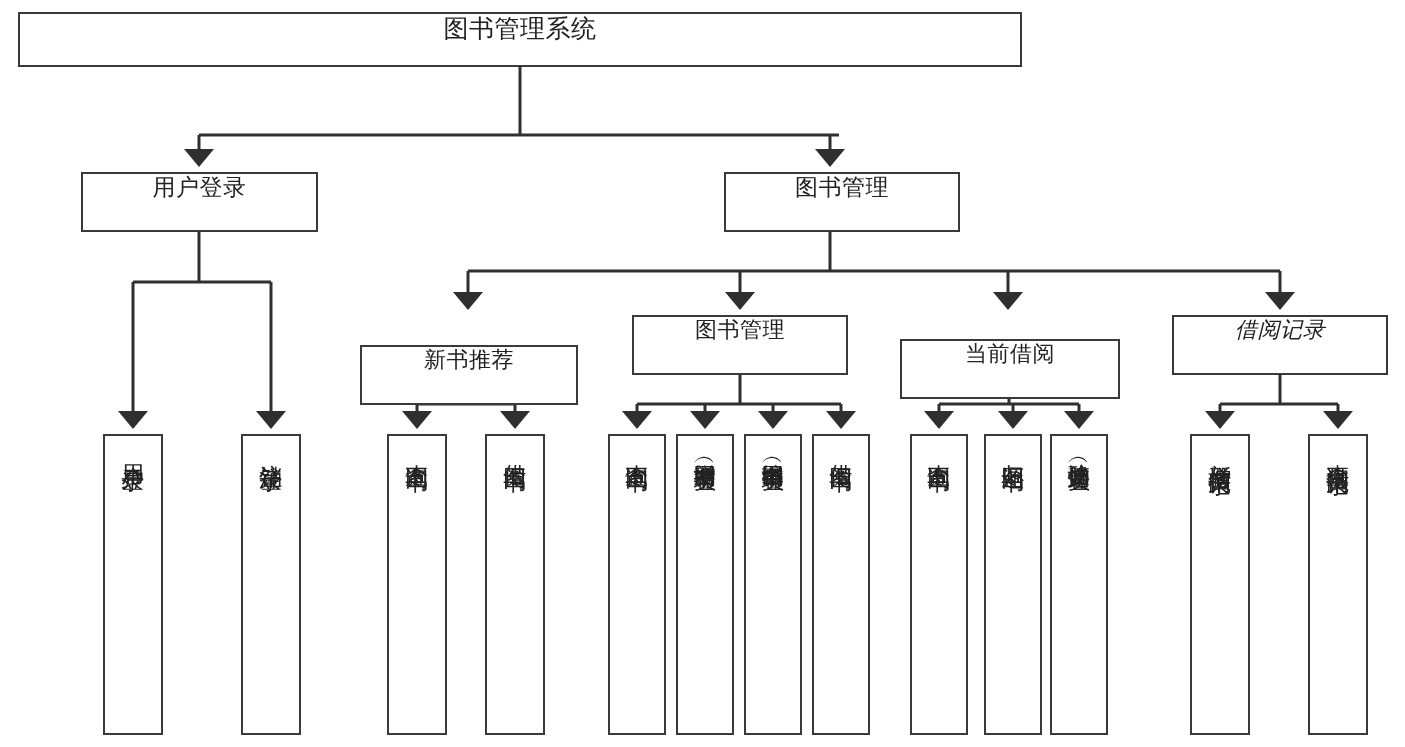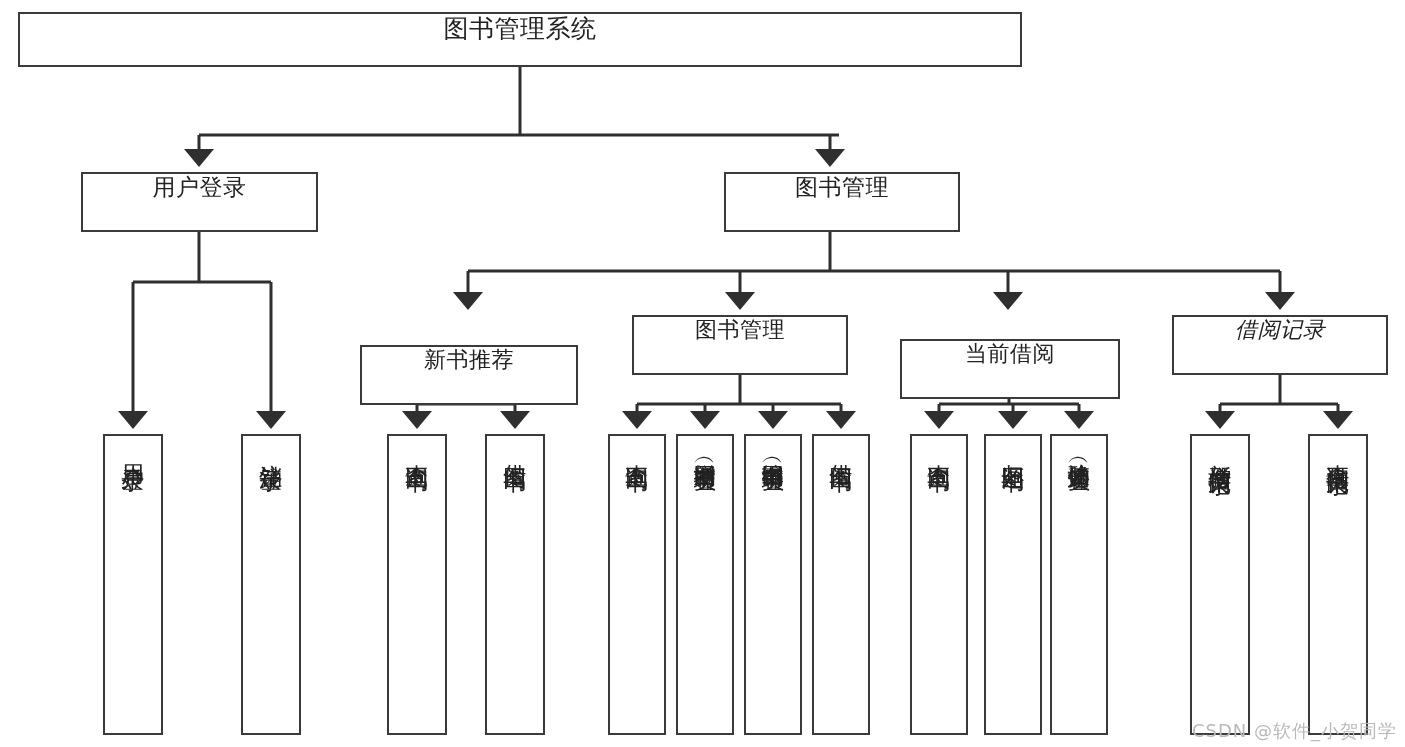--- a/index.html
+++ b/index.html
@@ -180,14 +180,13 @@
         <div class="label">确认归还（管理员）</div>
       </div>
       <div class="node leaf" style="left: 1190px; top: 434px; width: 60px; height: 301px;">
         <div class="label">新增借阅记录</div>
       </div>
       <div class="node leaf" style="left: 1308px; top: 434px; width: 60px; height: 301px;">
         <div class="label">查询借阅记录</div>
       </div>
     </div>
 
-  <div class="watermark">CSDN @软件_小贺同学</div>
 </div>
 
 </body></html>

